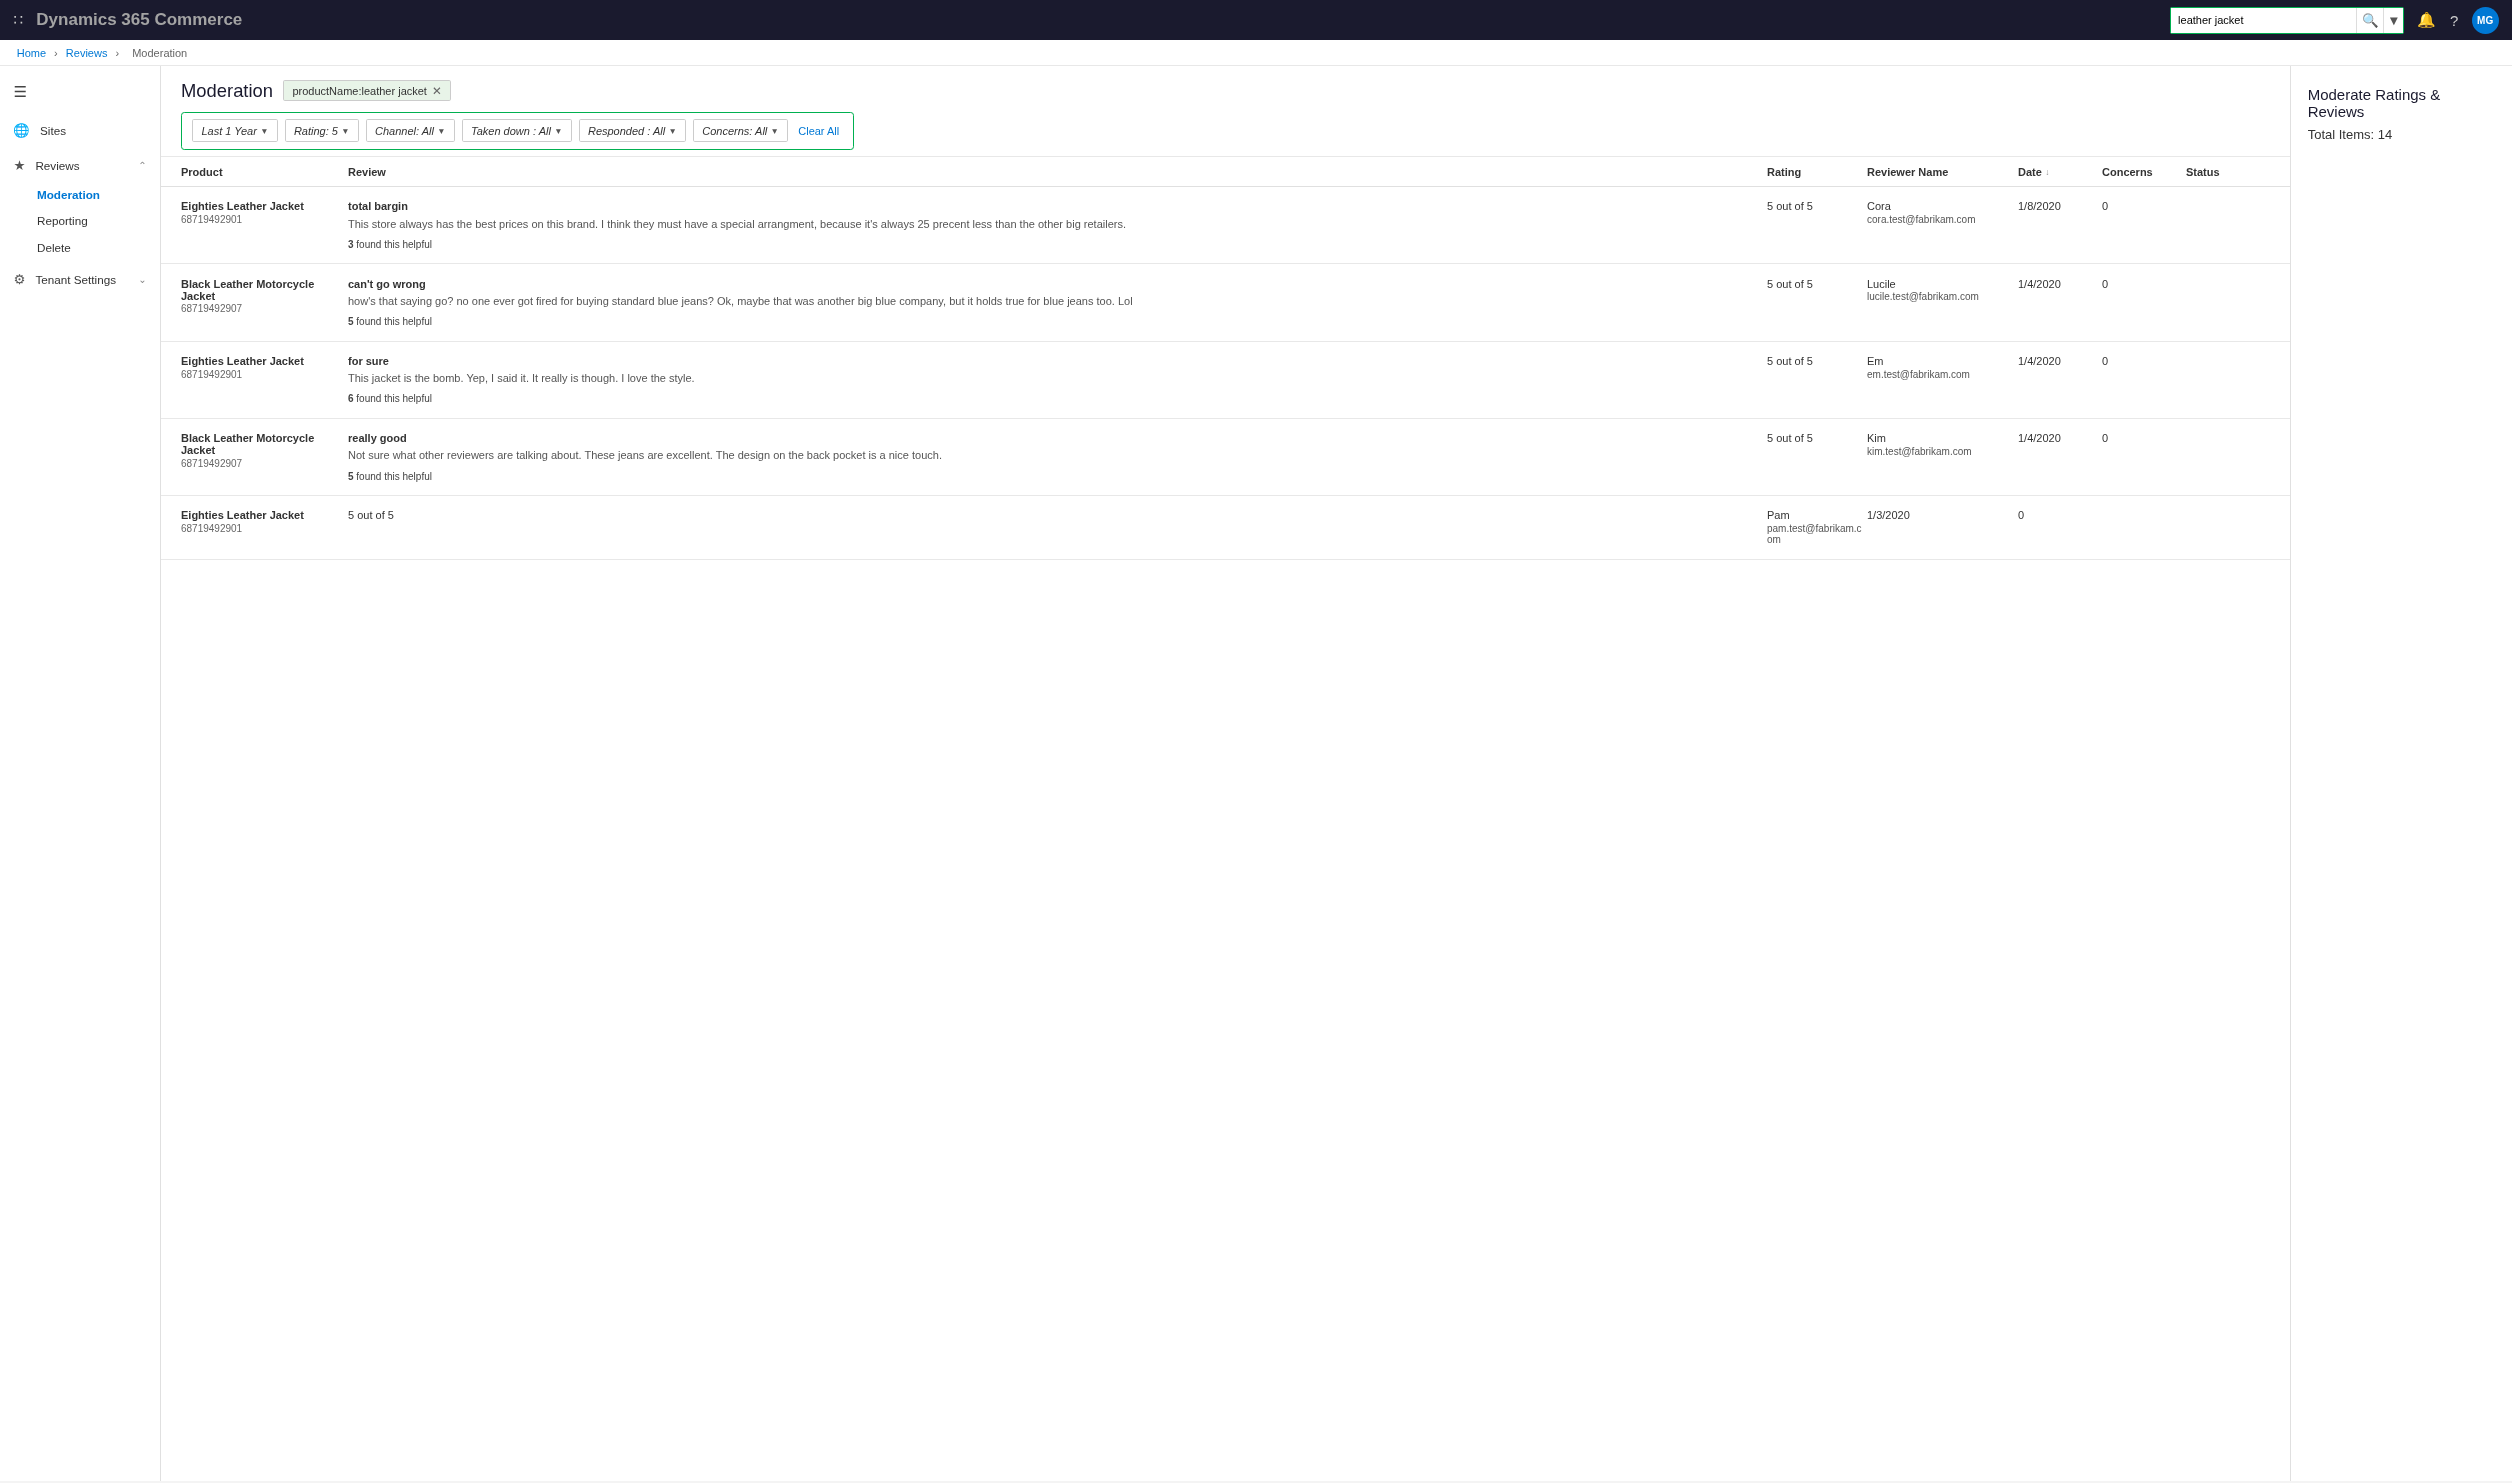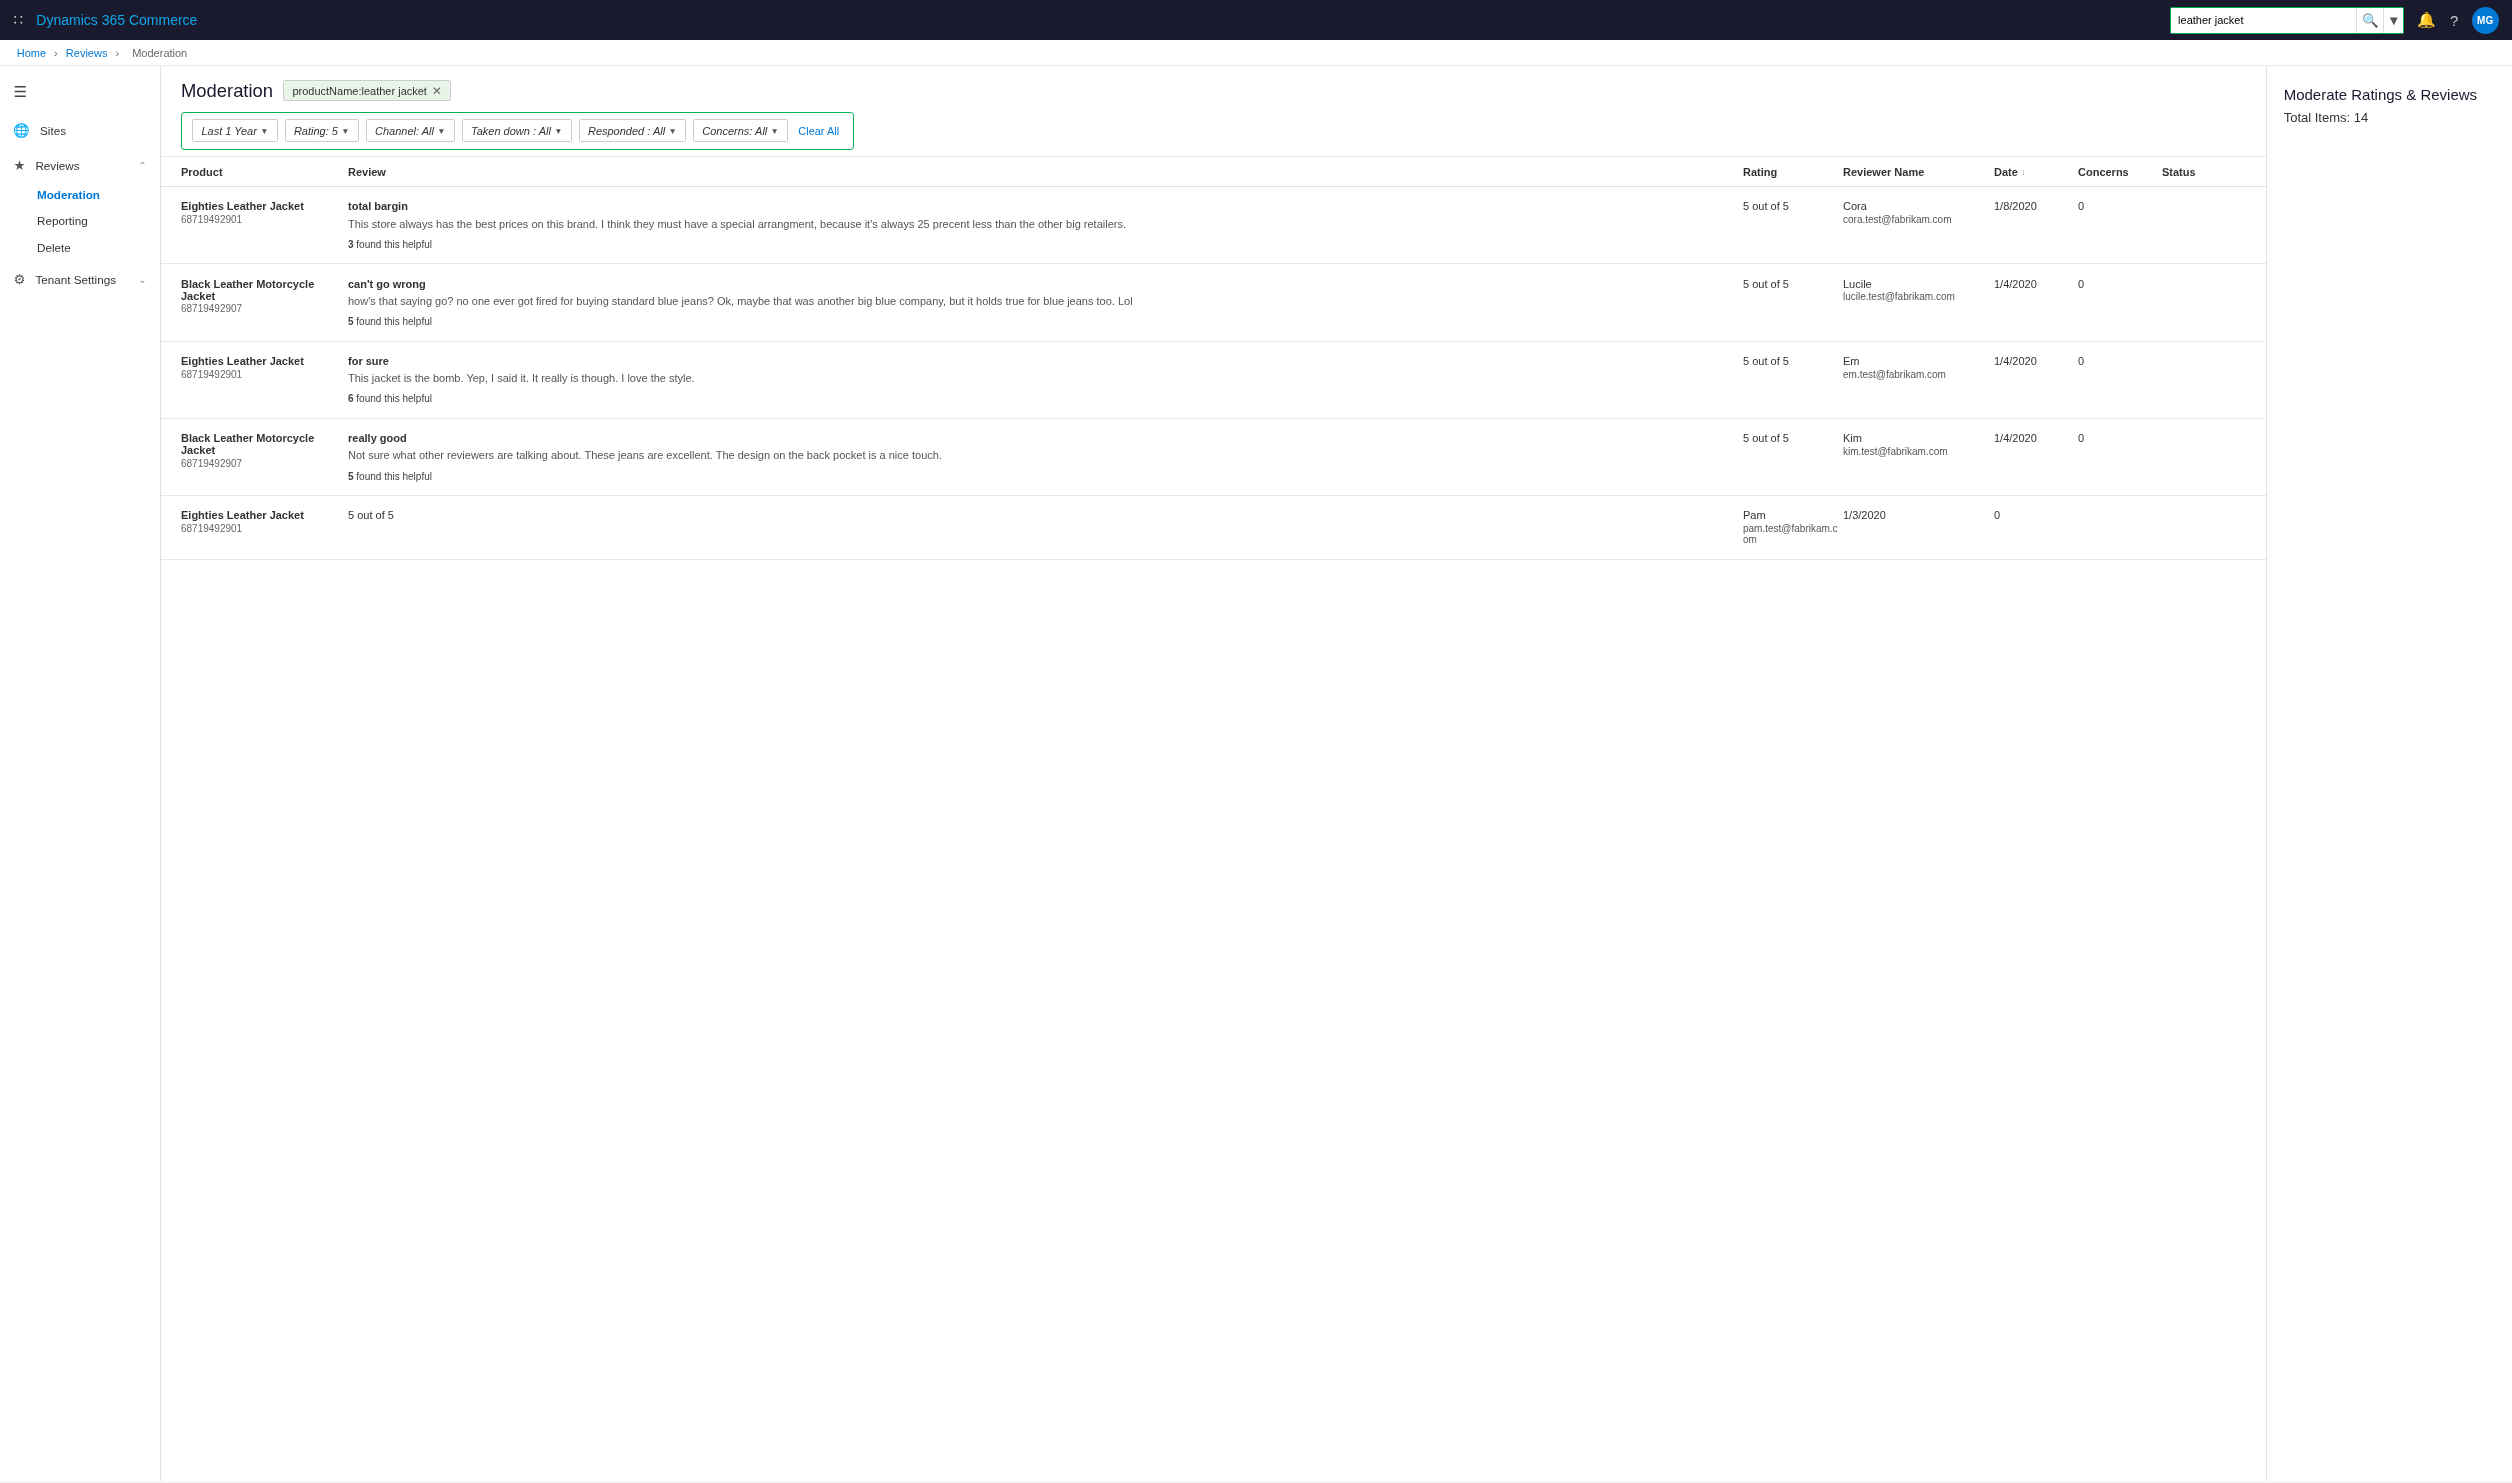--- a/index.html
+++ b/index.html
@@ -10,21 +10,21 @@
       background: #1a1a2e;
       height: 40px;
       display: flex;
       align-items: center;
       padding: 0 13.4px;
       color: white;
       position: relative;
       z-index: 100;
     }
     .topbar-grid-icon { margin-right: 13.4px; cursor: pointer; font-size: 15px; color: #ccc; }
-    .topbar-title { font-size: 14px; font-weight: 400; color: #0ea5e9; flex: 1; }
+    .topbar-title { font-size: 17px; font-weight: 700; color: #a3a3a3; flex: 1; }
     .topbar-icons { display: flex; align-items: center; gap: 13.4px; }
     .topbar-icon { color: #ccc; font-size: 15px; cursor: pointer; }
     .topbar-avatar {
       width: 27px; height: 27px; border-radius: 50%;
       background: #0078d4; color: white;
       display: flex; align-items: center; justify-content: center;
       font-size: 10px; font-weight: 600; cursor: pointer;
     }
     .topbar-search {
       display: flex; align-items: center;
@@ -185,21 +185,21 @@
     .review-helpful { font-size: 10px; color: #444; margin-top: 6.7px; }
     .review-helpful strong { font-weight: 700; }
     .rating { font-size: 11px; color: #333; }
     .reviewer-name { font-weight: 400; font-size: 11px; color: #333; }
     .reviewer-email { font-size: 10px; color: #555; margin-top: 1.7px; word-break: break-all; }
     .date-cell { font-size: 11px; color: #333; }
     .concerns-cell { font-size: 11px; color: #333; }
 
     
     .right-panel {
-      width: 246px;
+      width: 222px;
       background: white;
       border-left: 0.8px solid #e0e0e0;
       padding: 20px 16.7px;
       flex-shrink: 0;
     }
     .right-panel-title { font-size: 15px; font-weight: 300; color: #1a1a2e; margin-bottom: 6.7px; }
     .right-panel-subtitle { font-size: 13px; color: #333; }
 
     
     .table-container::-webkit-scrollbar { width: 6.7px; }

